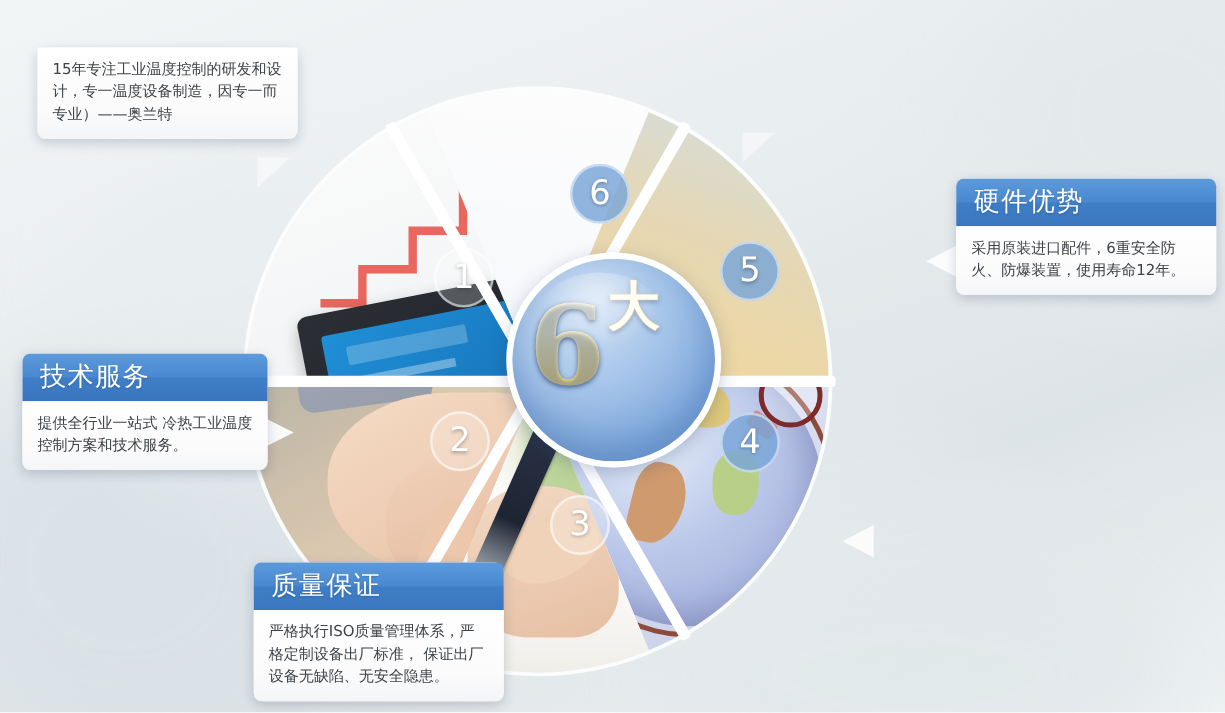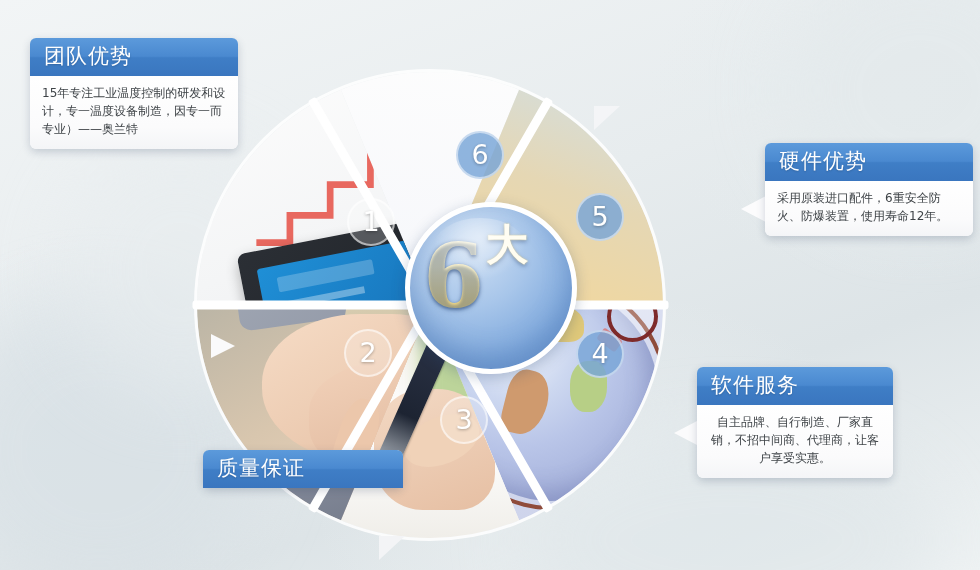--- a/index.html
+++ b/index.html
@@ -420,41 +420,41 @@
     <span>3</span>
   </div>
   <div class="numbadge" style="left:344px; top:329px;">
     <span>2</span>
   </div>
   <div class="numbadge" style="left:347px; top:198px;">
     <span>1</span>
   </div>
 
   <div class="callout" id="c-team">
-    <div class="hd">团队优势</div>
     <div class="bd">15年专注工业温度控制的研发和设计，专一温度设备制造，因专一而专业）——奥兰特</div>
   </div>
   <div class="tail" style="left:206px; top:126px; border-width:0 0 24px 26px; border-color:transparent transparent transparent #f6f7f8;"></div>
 
   <div class="callout" id="c-after">
   </div>
   <div class="tail" style="left:594px; top:106px; border-width:24px 26px 0 0; border-color:#f4f5f7 transparent transparent transparent;"></div>
 
   <div class="callout" id="c-hard">
     <div class="hd">硬件优势</div>
     <div class="bd">采用原装进口配件，6重安全防火、防爆装置，使用寿命12年。</div>
   </div>
   <div class="tail" style="left:741px; top:196px; border-width:13px 25px 13px 0; border-color:transparent #fcfcfd transparent transparent;"></div>
 
-  <div class="callout" id="c-soft">
-    <div class="hd">软件服务</div>
-    <div class="bd ctr">自主品牌、自行制造、厂家直销，不招中间商、代理商，让客户享受实惠。</div>
-  </div>
   <div class="tail" style="left:674px; top:420px; border-width:13px 25px 13px 0; border-color:transparent #fbfbfc transparent transparent;"></div>
 
   <div class="callout" id="c-quality">
     <div class="hd">质量保证</div>
+    <div class="bd">严格执行ISO质量管理体系，严格定制设备出厂标准，   保证出厂设备无缺陷、无安全隐患。</div>
   </div>
   <div class="tail" style="left:379px; top:536px; border-width:0 0 24px 26px; border-color:transparent transparent transparent #f3f4f6;"></div>
 
+  <div class="callout" id="c-tech">
+    <div class="hd">技术服务</div>
+    <div class="bd">提供全行业一站式    冷热工业温度控制方案和技术服务。</div>
+  </div>
   <div class="tail" style="left:211px; top:334px; border-width:12px 0 12px 24px; border-color:transparent transparent transparent #fafafb;"></div>
 
 </div>
 
 </body></html>

